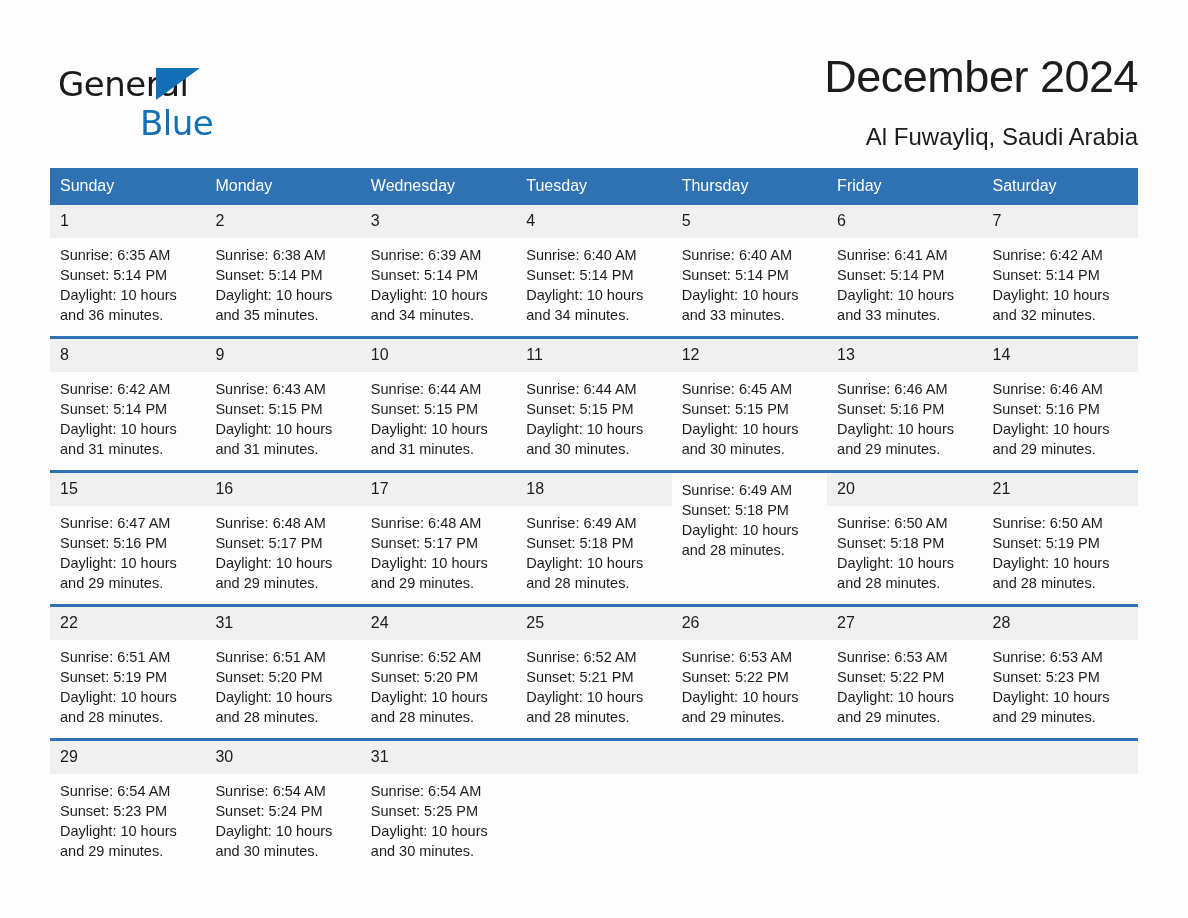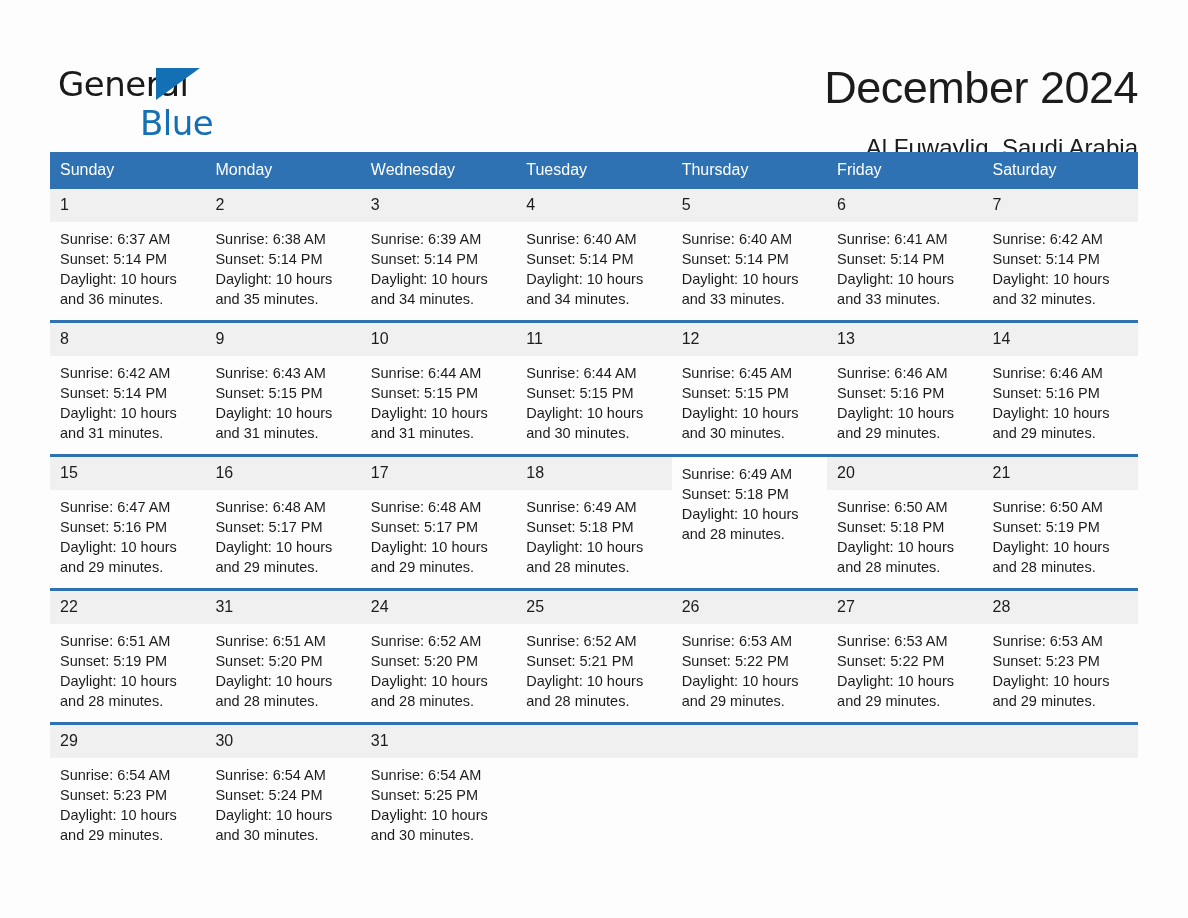--- a/index.html
+++ b/index.html
@@ -70,21 +70,21 @@
     font-size: 34px;
     letter-spacing: -0.5px;
     color: #1470b4;
     font-family: "DejaVu Sans", sans-serif;
     line-height: 42px;
   }
 
   .title-block {
     position: absolute;
     right: 0;
-    top: 15px;
+    top: 4px;
     text-align: right;
   }
   .cal-title {
     font-size: 45px;
     font-weight: normal;
     color: #1c1c1c;
     line-height: 58px;
     letter-spacing: -0.5px;
     white-space: nowrap;
   }
@@ -93,21 +93,21 @@
     color: #1c1c1c;
     line-height: 34px;
     margin-top: 14px;
     white-space: nowrap;
   }
 
   
   .calendar {
     position: absolute;
     left: 50px;
-    top: 152px;
+    top: 168px;
     width: 1088px;
   }
   .weekhead {
     display: flex;
     background: #2e72b4;
   }
   .weekhead .dayname {
     flex: 1 1 0;
     color: #ffffff;
     font-size: 16px;
@@ -184,21 +184,21 @@
       <div class="dayname">Tuesday</div>
       <div class="dayname">Thursday</div>
       <div class="dayname">Friday</div>
       <div class="dayname">Saturday</div>
     </div>
 
     <div class="week first">
       <div class="cell">
         <div class="datenum">1</div>
         <div class="info">
-          <div>Sunrise: 6:37 AM</div>
+          <div>Sunrise: 6:35 AM</div>
           <div>Sunset: 5:14 PM</div>
           <div>Daylight: 10 hours</div>
           <div>and 36 minutes.</div>
         </div>
       </div>
       <div class="cell">
         <div class="datenum">2</div>
         <div class="info">
           <div>Sunrise: 6:38 AM</div>
           <div>Sunset: 5:14 PM</div>

